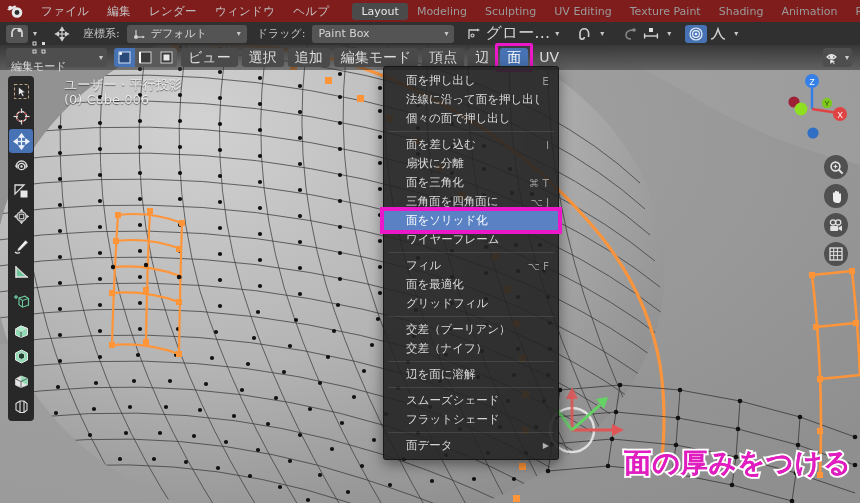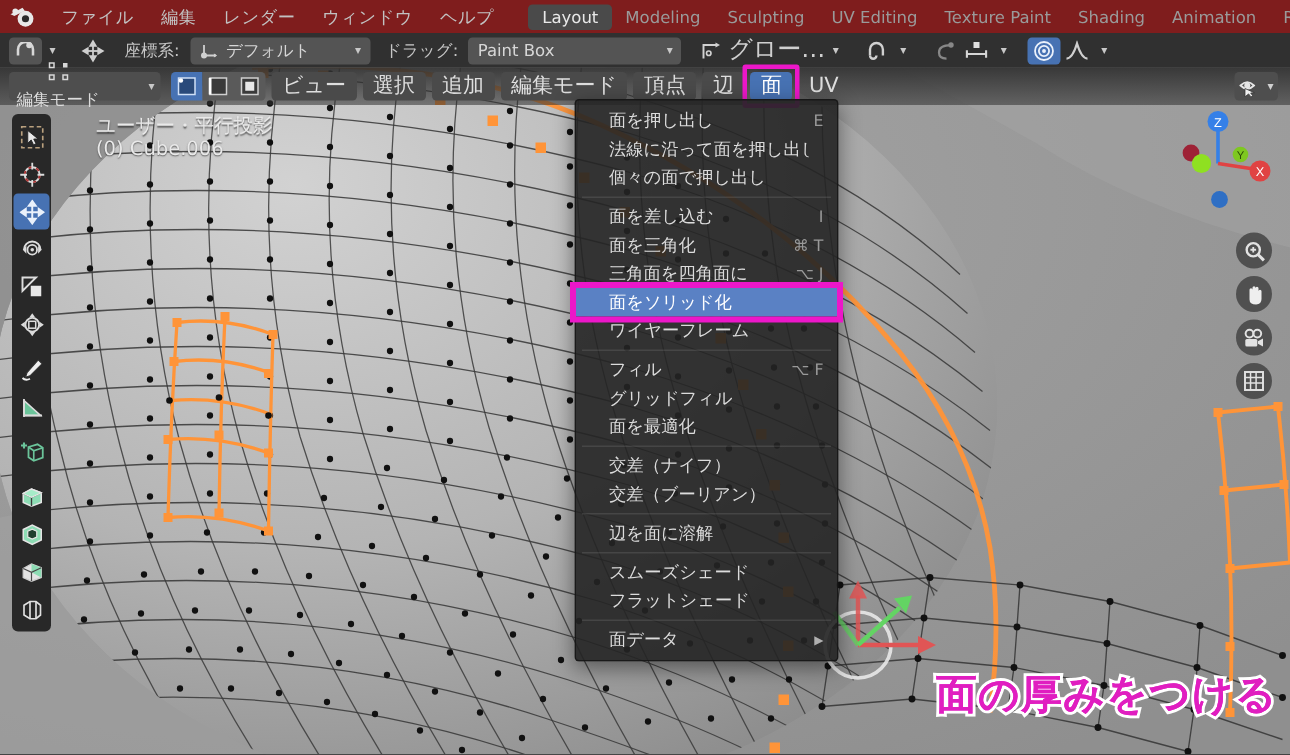--- a/index.html
+++ b/index.html
@@ -992,20 +992,24 @@
       <span class="mkey"></span>
     </div>
 
     <div class="msep"></div>
 
     <div class="mi">
       <span class="mlbl">面を差し込む</span>
       <span class="mkey">I</span>
     </div>
     <div class="mi">
+      <span class="mlbl">扇状に分離</span>
+      <span class="mkey"></span>
+    </div>
+    <div class="mi">
       <span class="mlbl">面を三角化</span>
       <span class="mkey">⌘ T</span>
     </div>
     <div class="mi">
       <span class="mlbl">三角面を四角面に</span>
       <span class="mkey">⌥ J</span>
     </div>
 
     <div class="hlwrap">
       <div class="mi hl">
@@ -1023,38 +1027,38 @@
       <span class="mkey"></span>
     </div>
 
     <div class="msep"></div>
 
     <div class="mi">
       <span class="mlbl">フィル</span>
       <span class="mkey">⌥ F</span>
     </div>
     <div class="mi">
+      <span class="mlbl">面を最適化</span>
+      <span class="mkey"></span>
+    </div>
+    <div class="mi">
       <span class="mlbl">グリッドフィル</span>
       <span class="mkey"></span>
     </div>
-    <div class="mi">
-      <span class="mlbl">面を最適化</span>
+
+    <div class="msep"></div>
+
+    <div class="mi">
+      <span class="mlbl">交差（ブーリアン）</span>
       <span class="mkey"></span>
     </div>
-
-    <div class="msep"></div>
-
     <div class="mi">
       <span class="mlbl">交差（ナイフ）</span>
       <span class="mkey"></span>
     </div>
-    <div class="mi">
-      <span class="mlbl">交差（ブーリアン）</span>
-      <span class="mkey"></span>
-    </div>
 
     <div class="msep"></div>
 
     <div class="mi">
       <span class="mlbl">辺を面に溶解</span>
       <span class="mkey"></span>
     </div>
 
     <div class="msep"></div>
 

